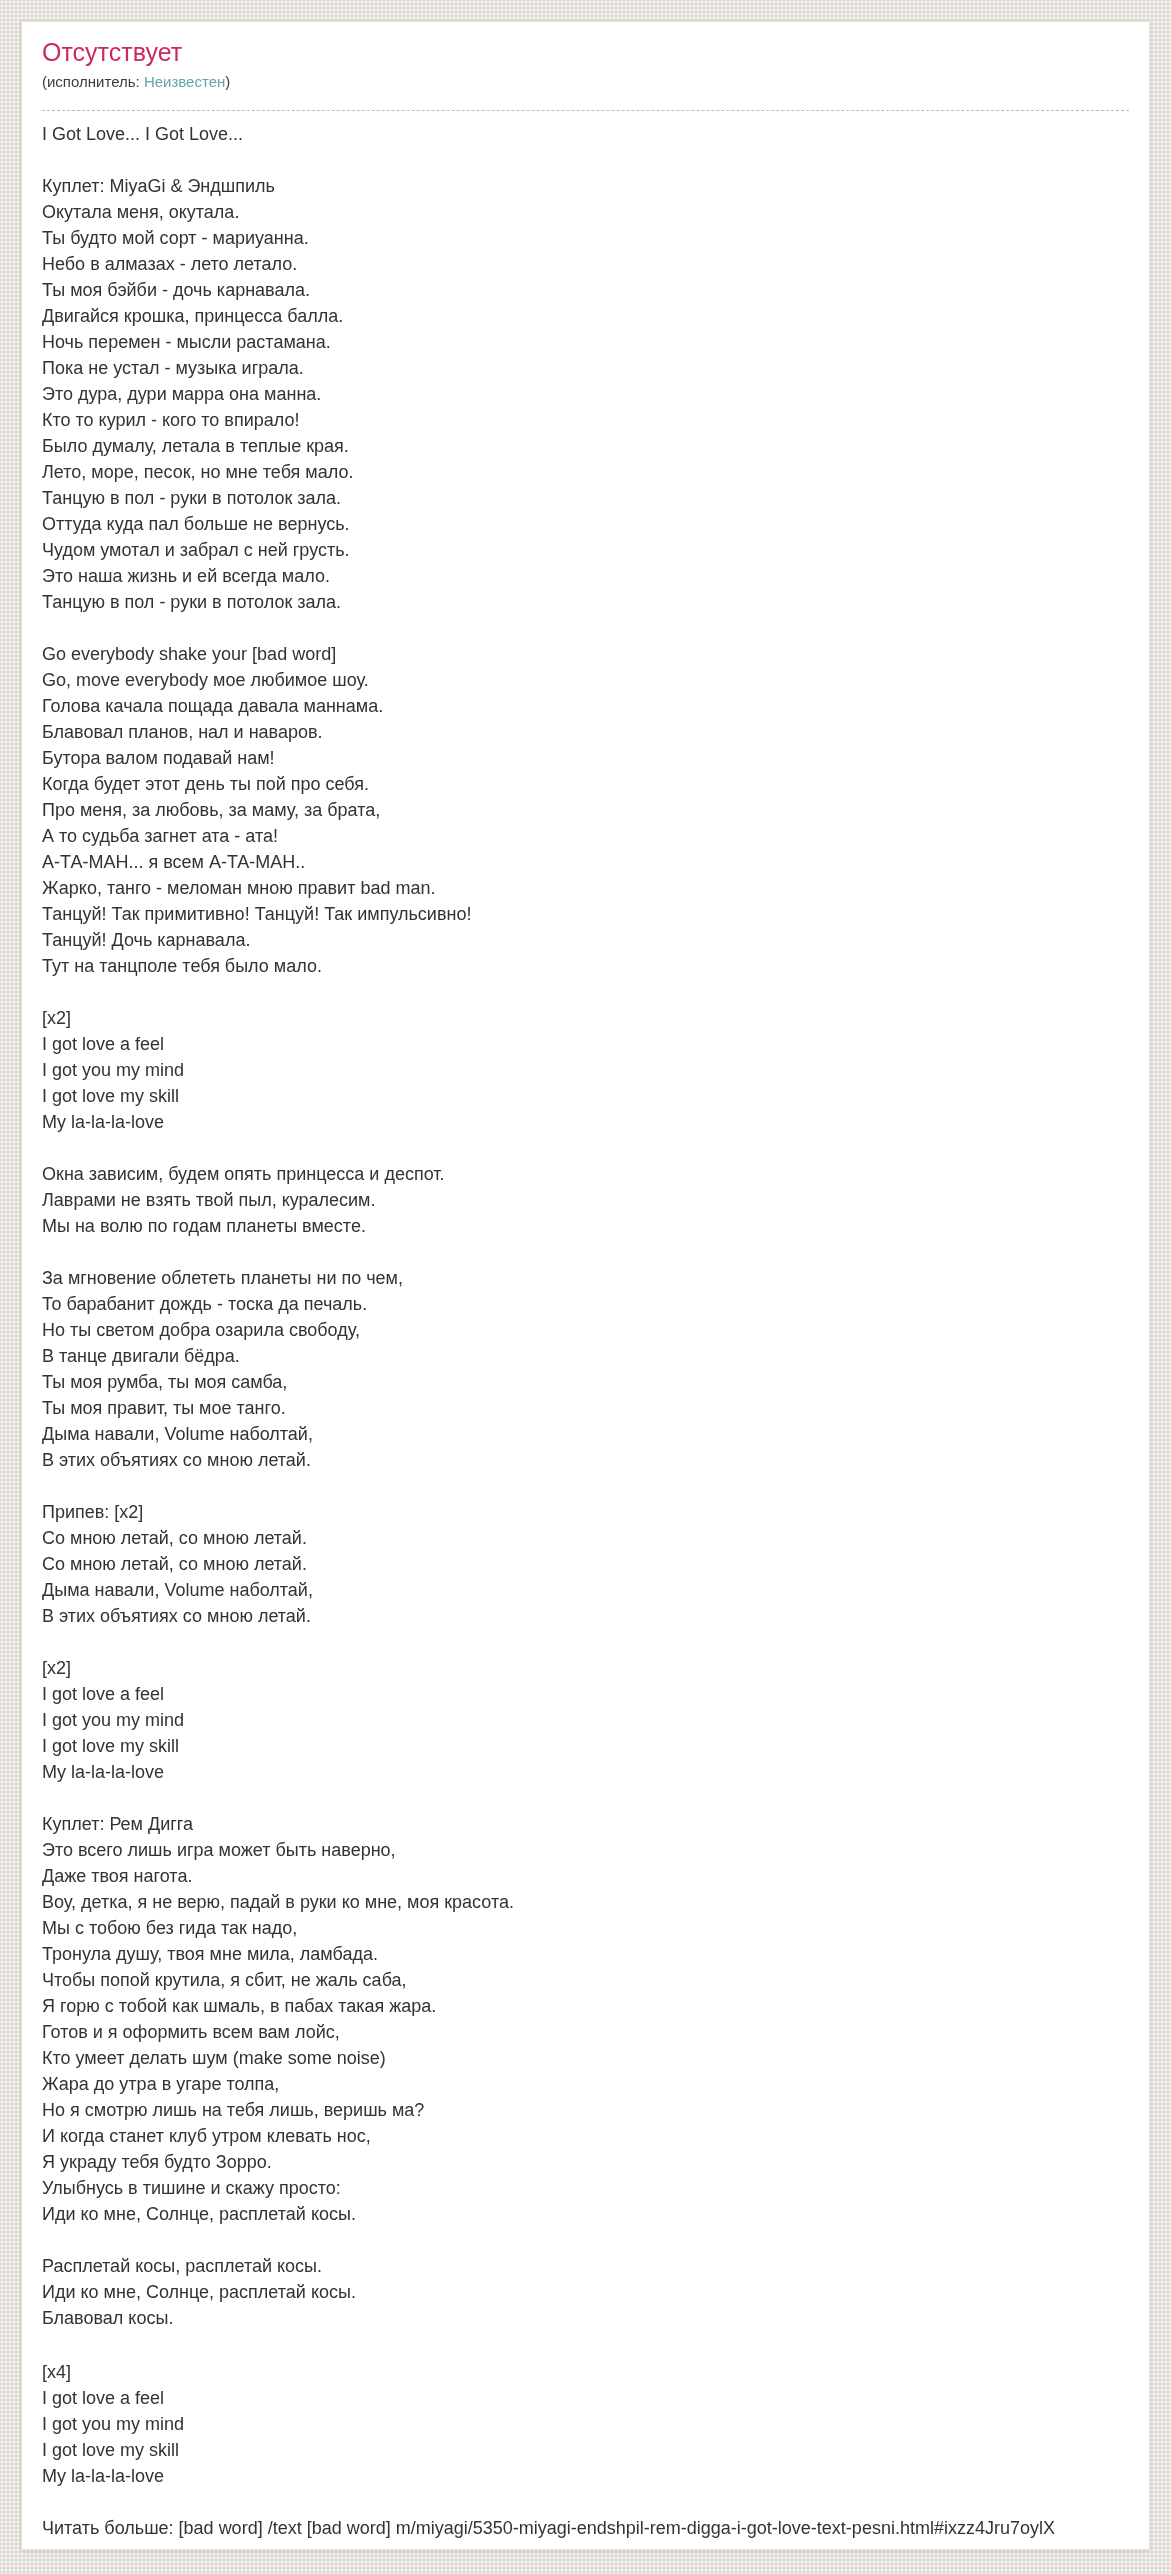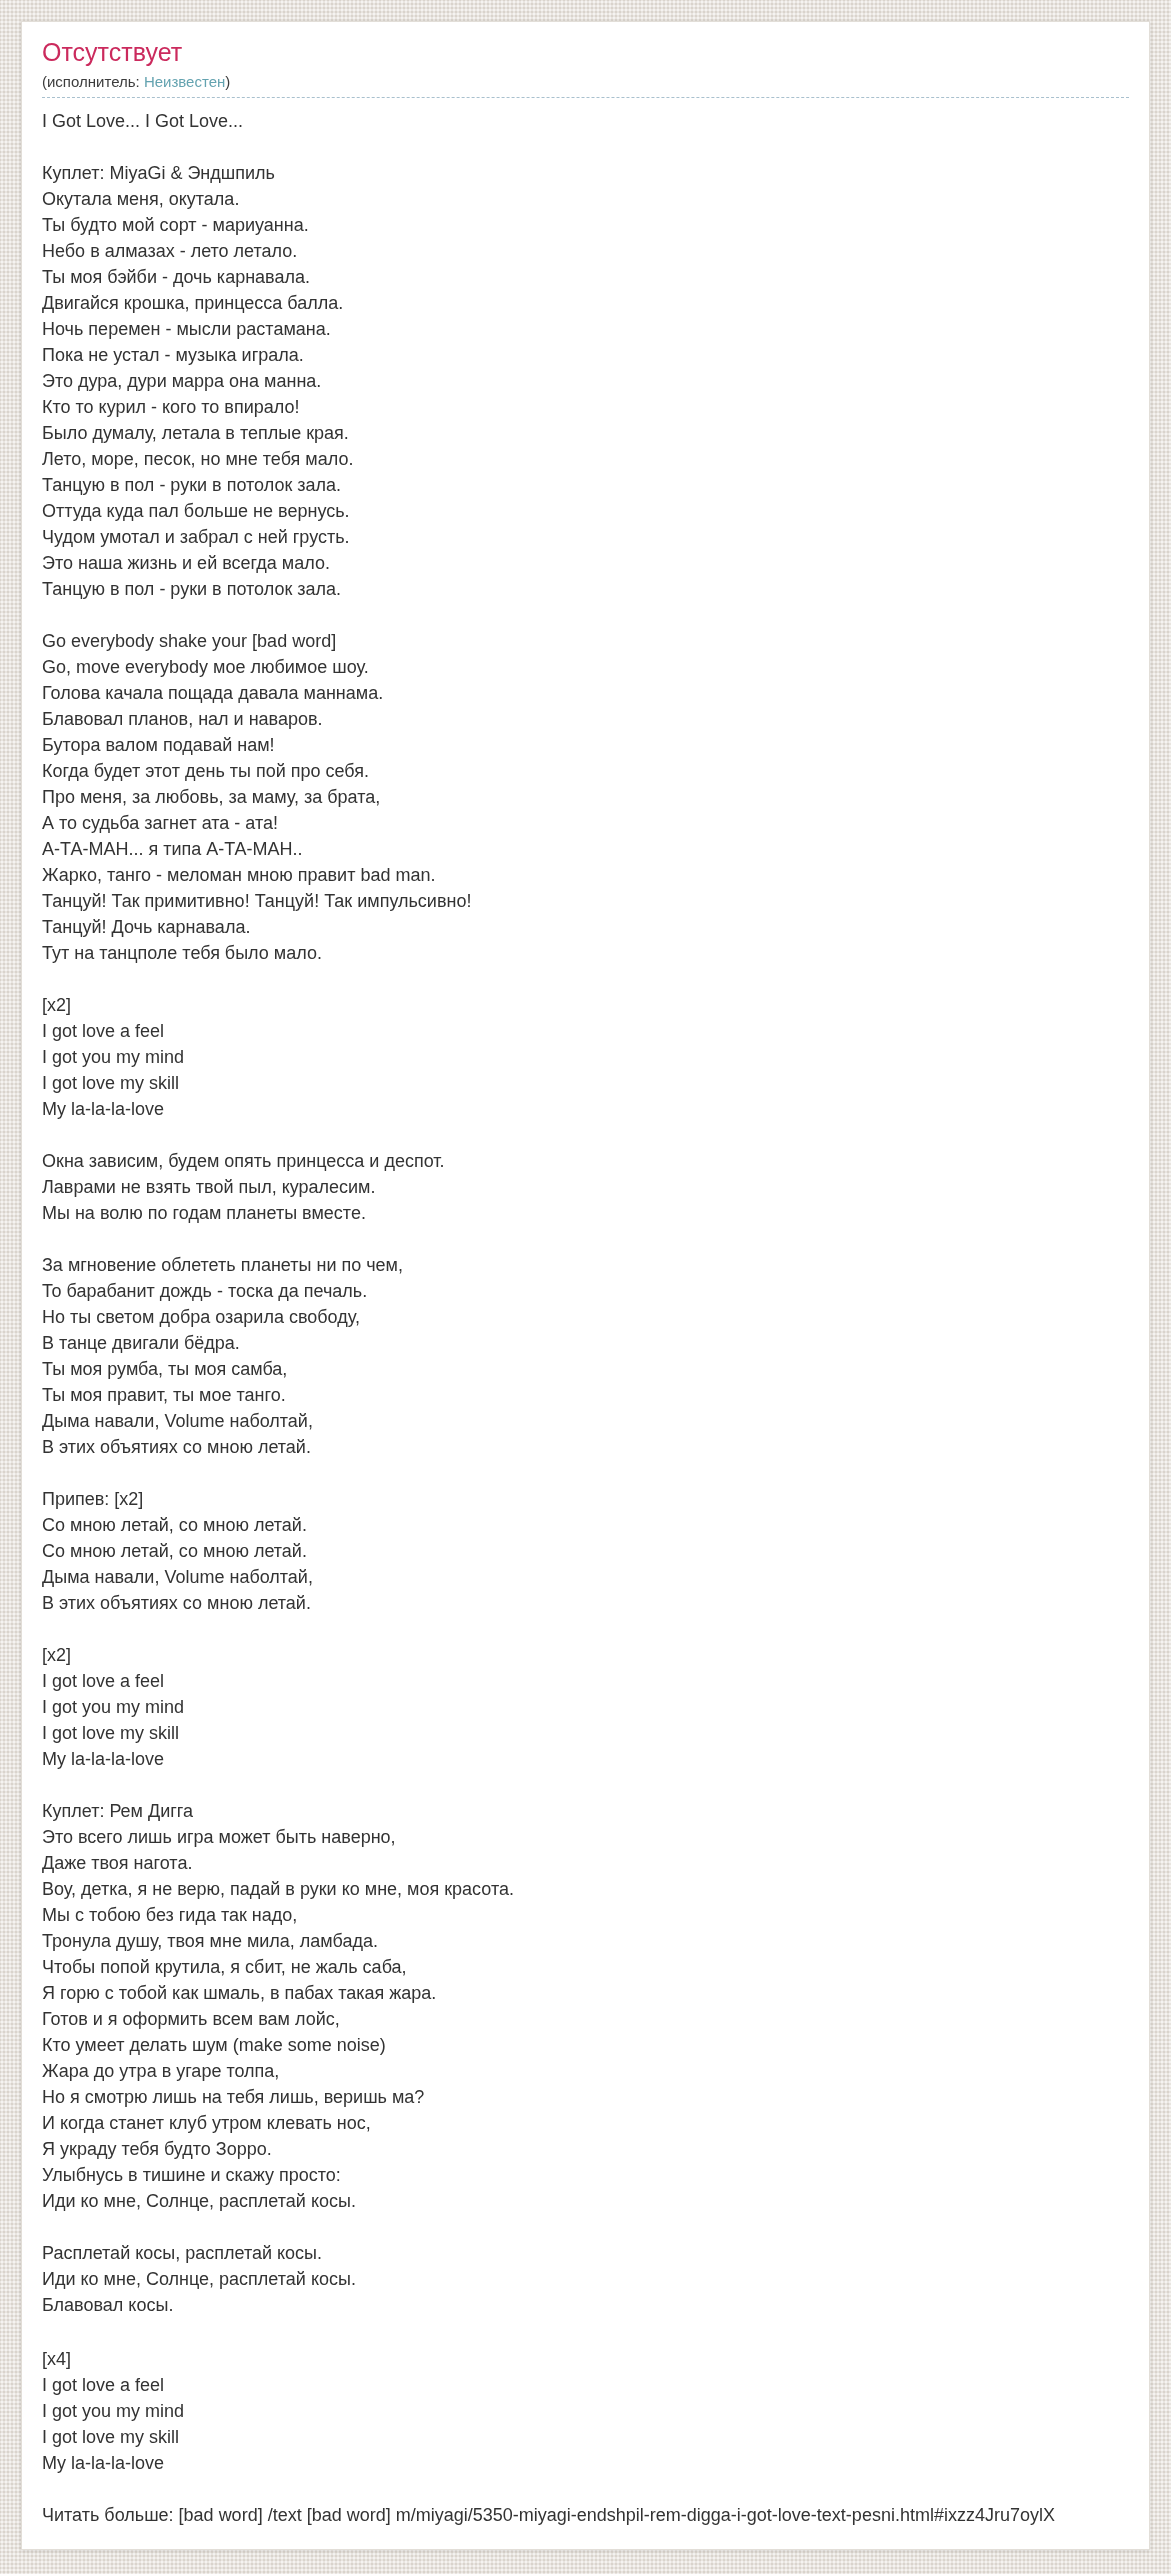--- a/index.html
+++ b/index.html
@@ -33,21 +33,21 @@
     margin: 0 0 5px 0;
     font-size: 25px;
     line-height: 30px;
     font-weight: 400;
     color: var(--title_accent, #cb2a5d);
   }
   .artist-line {
     font-size: 15px;
     line-height: 20px;
     color: #3c3c3c;
-    padding-bottom: 5px;
+    padding-bottom: 18px;
     border-bottom: 1px dashed var(--separator, #a9c0ce);
     margin-bottom: 10px;
   }
   .artist-name {
     color: var(--link_teal, #64a3b0);
     text-decoration: none;
     cursor: pointer;
   }
   .lyrics {
     color: #333333;
@@ -108,21 +108,21 @@
       </div>
       <div class="stanza">
         <div class="lyric-line">Go everybody shake your [bad word]</div>
         <div class="lyric-line">Go, move everybody мое любимое шоу.</div>
         <div class="lyric-line">Голова качала пощада давала маннама.</div>
         <div class="lyric-line">Блавовал планов, нал и наваров.</div>
         <div class="lyric-line">Бутора валом подавай нам!</div>
         <div class="lyric-line">Когда будет этот день ты пой про себя.</div>
         <div class="lyric-line">Про меня, за любовь, за маму, за брата,</div>
         <div class="lyric-line">А то судьба загнет ата - ата!</div>
-        <div class="lyric-line">А-ТА-МАН... я типа А-ТА-МАН..</div>
+        <div class="lyric-line">А-ТА-МАН... я всем А-ТА-МАН..</div>
         <div class="lyric-line">Жарко, танго - меломан мною правит bad man.</div>
         <div class="lyric-line">Танцуй! Так примитивно! Танцуй! Так импульсивно!</div>
         <div class="lyric-line">Танцуй! Дочь карнавала.</div>
         <div class="lyric-line">Тут на танцполе тебя было мало.</div>
       </div>
       <div class="stanza">
         <div class="lyric-line">[x2]</div>
         <div class="lyric-line">I got love a feel</div>
         <div class="lyric-line">I got you my mind</div>
         <div class="lyric-line">I got love my skill</div>

